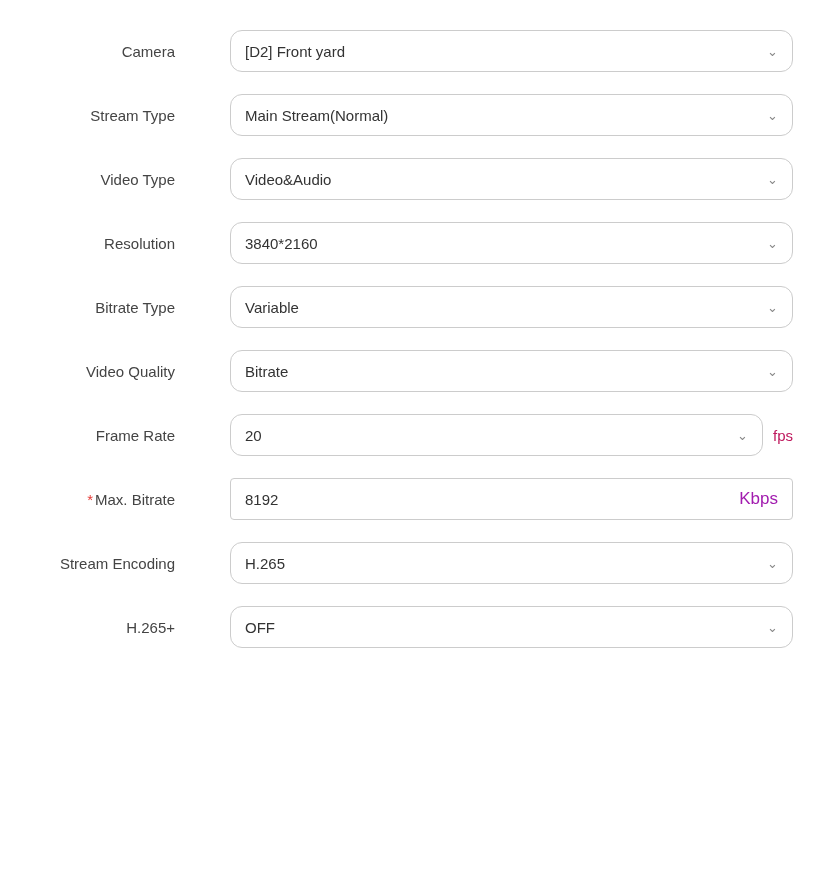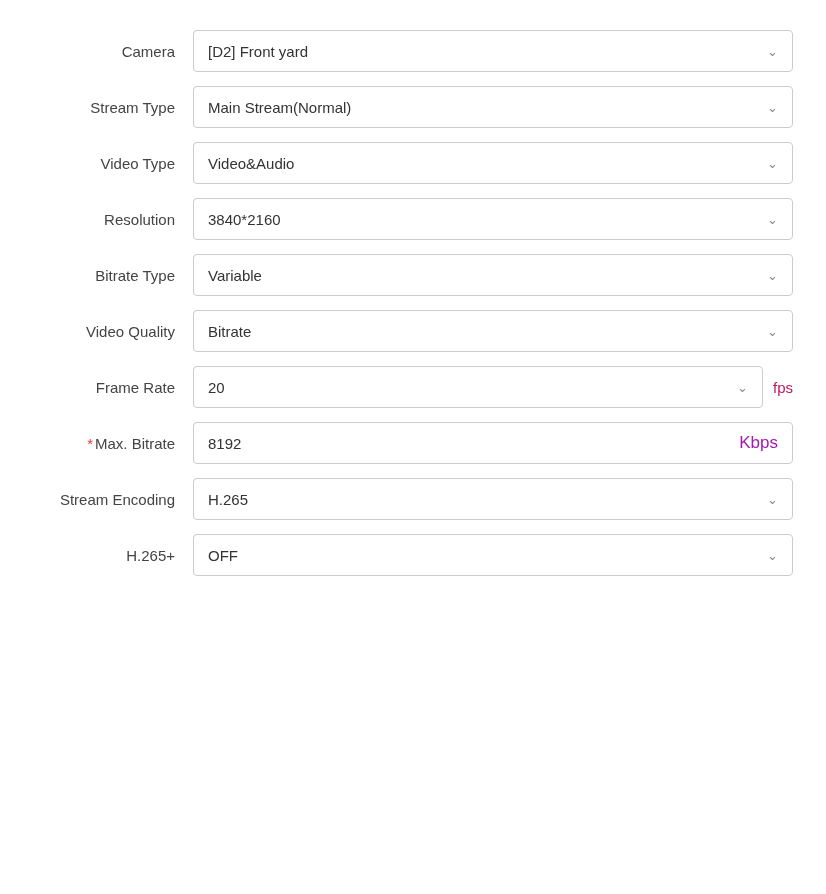--- a/index.html
+++ b/index.html
@@ -21,21 +21,22 @@
     }
 
     .form-container {
       width: 100%;
       max-width: 760px;
     }
 
     .form-row {
       display: flex;
       align-items: center;
-      margin-bottom: 14px;
+      margin-bottom: 22px;
+      gap: 37px;
     }
 
     .form-label {
       min-width: 160px;
       text-align: right;
       padding-right: 18px;
       font-size: 15px;
       color: #444444;
       white-space: nowrap;
     }
@@ -51,21 +52,21 @@
       align-items: center;
       gap: 10px;
     }
 
     .select-box {
       flex: 1;
       display: flex;
       align-items: center;
       justify-content: space-between;
       border: 1px solid #cccccc;
-      border-radius: 4px;
+      border-radius: 12px;
       padding: 10px 14px;
       font-size: 15px;
       color: #333333;
       background: #ffffff;
       cursor: pointer;
       user-select: none;
       height: 42px;
     }
 
     .select-value {

